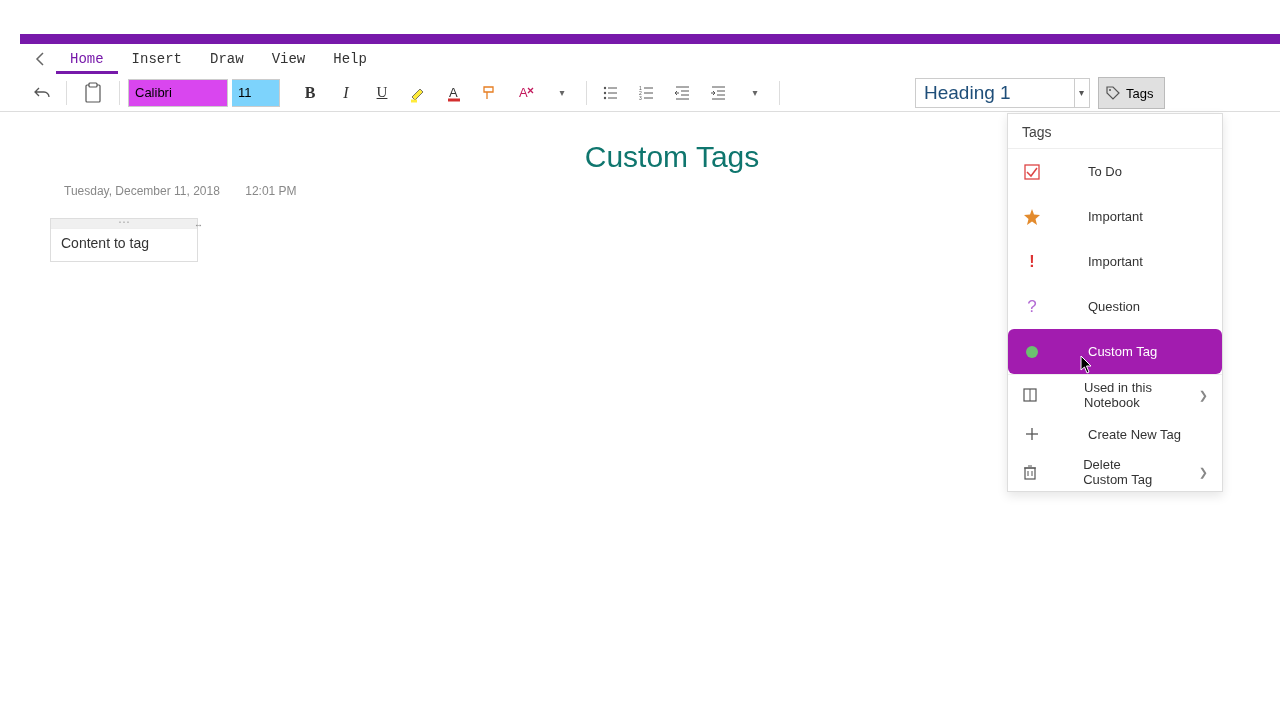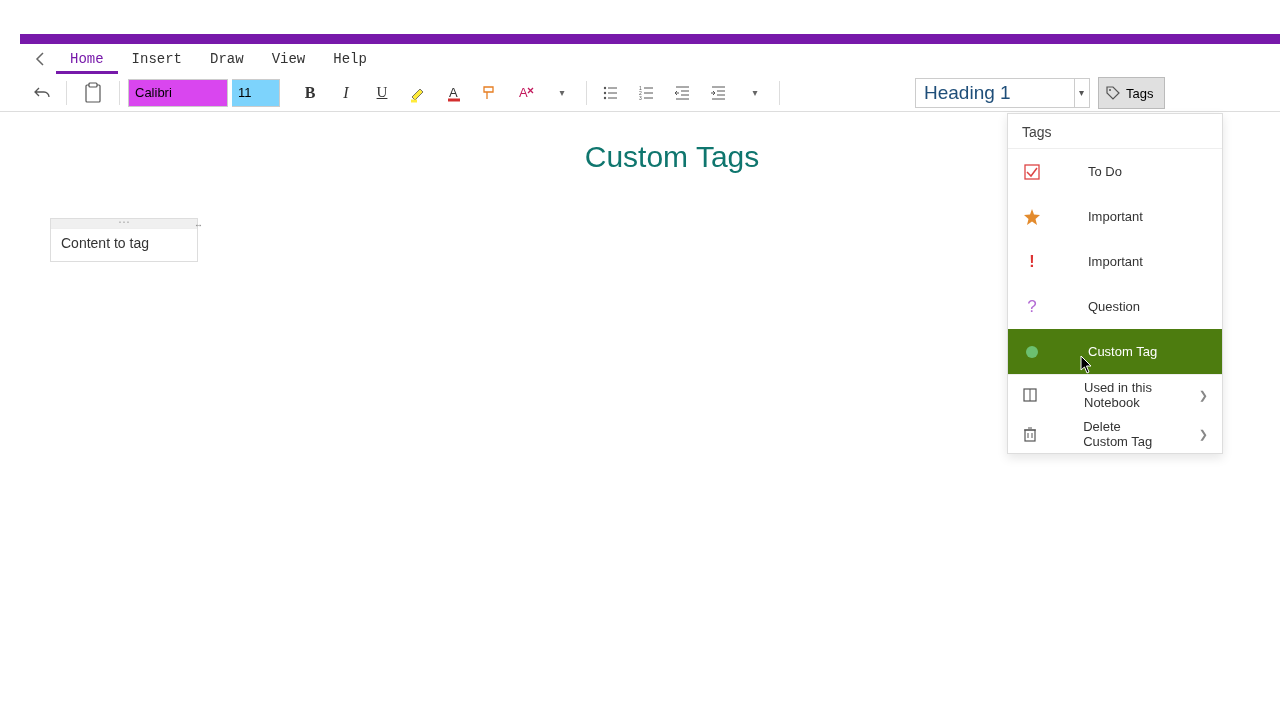--- a/index.html
+++ b/index.html
@@ -38,21 +38,21 @@
 .note-handle { height: 10px; background: #f0f0f0; border-bottom: 1px solid #eee; position: relative; }
 .note-handle::after { content: "⋯"; position: absolute; left: 50%; transform: translateX(-50%); top: -4px; color: #aaa; font-size: 12px; }
 .note-resize { position: absolute; right: -6px; top: 0px; font-size: 9px; color: #888; }
 .note-body { padding: 6px 10px 10px; font-size: 14px; color: #333; }
 
 
 .tags-panel { position: absolute; right: 57px; top: 113px; width: 216px; background: #fff; border: 1px solid #ddd; box-shadow: 0 4px 10px rgba(0,0,0,0.1); z-index: 100; }
 .tags-header { padding: 10px 14px 8px; font-size: 14px; color: #444; }
 .tags-sep { height: 1px; background: #eee; }
 .tag-item { display: flex; align-items: center; padding: 0 14px; height: 45px; cursor: pointer; font-size: 13px; color: #333; gap: 32px; }
-.tag-item.selected { background: #4d7c0f; color: #fff; }
+.tag-item.selected { background: #a21caf; color: #fff; border-radius: 6px; }
 .tag-icon-box { width: 20px; height: 20px; margin-right: 14px; display: flex; align-items: center; justify-content: center; }
 .tag-chev { margin-left: auto; color: #888; font-size: 11px; }
 
 .cursor-ptr { position: absolute; left: 1080px; top: 355px; z-index: 200; pointer-events: none; }
 
 </style>
 </head>
 <body>
 
 <div class="purple-bar"></div>
@@ -177,20 +177,24 @@
     <svg width="16" height="16" viewBox="0 0 16 16">
         <path d="M2 2 H8 L14 8 L8 14 L2 8 Z" stroke="#555" stroke-width="1.2" fill="none"></path>
         <circle cx="5" cy="5" r="1" fill="#555"></circle>
       </svg>
     <span>Tags</span>
   </div>
 </div>
 
 <div class="content">
   <div class="page-title">Custom Tags</div>
+  <div class="page-meta">
+    <span class="page-date">Tuesday, December 11, 2018</span>
+    <span class="page-time">12:01 PM</span>
+  </div>
   <div class="note-block">
     <div class="note-handle">
         <span class="note-resize">↔</span>
       </div>
     <div class="note-body">Content to tag</div>
   </div>
 </div>
 
 <div class="tags-panel">
   <div class="tags-header">Tags</div>
@@ -240,20 +244,29 @@
     <span class="tag-icon-box">
       <svg width="16" height="16" viewBox="0 0 16 16">
           <rect x="2" y="2" width="12" height="12" stroke="#555" stroke-width="1.2" fill="none"></rect>
           <line x1="8" y1="2" x2="8" y2="14" stroke="#555"></line>
         </svg>
     </span>
     <span>Used in this Notebook</span>
     <span class="tag-chev">❯</span>
   </div>
 
+  <div class="tag-item" style="height:38px">
+    <span class="tag-icon-box">
+      <svg width="14" height="14" viewBox="0 0 14 14">
+          <line x1="7" y1="1" x2="7" y2="13" stroke="#555" stroke-width="1.3"></line>
+          <line x1="1" y1="7" x2="13" y2="7" stroke="#555" stroke-width="1.3"></line>
+        </svg>
+    </span>
+    <span>Create New Tag</span>
+  </div>
 
   <div class="tag-item" style="height:38px">
     <span class="tag-icon-box">
       <svg width="14" height="16" viewBox="0 0 14 16">
           <rect x="2" y="4" width="10" height="11" stroke="#555" stroke-width="1.2" fill="none"></rect>
           <line x1="1" y1="4" x2="13" y2="4" stroke="#555"></line>
           <line x1="5" y1="7" x2="5" y2="12" stroke="#555"></line>
           <line x1="9" y1="7" x2="9" y2="12" stroke="#555"></line>
           <line x1="5" y1="2" x2="9" y2="2" stroke="#555"></line>
         </svg>

